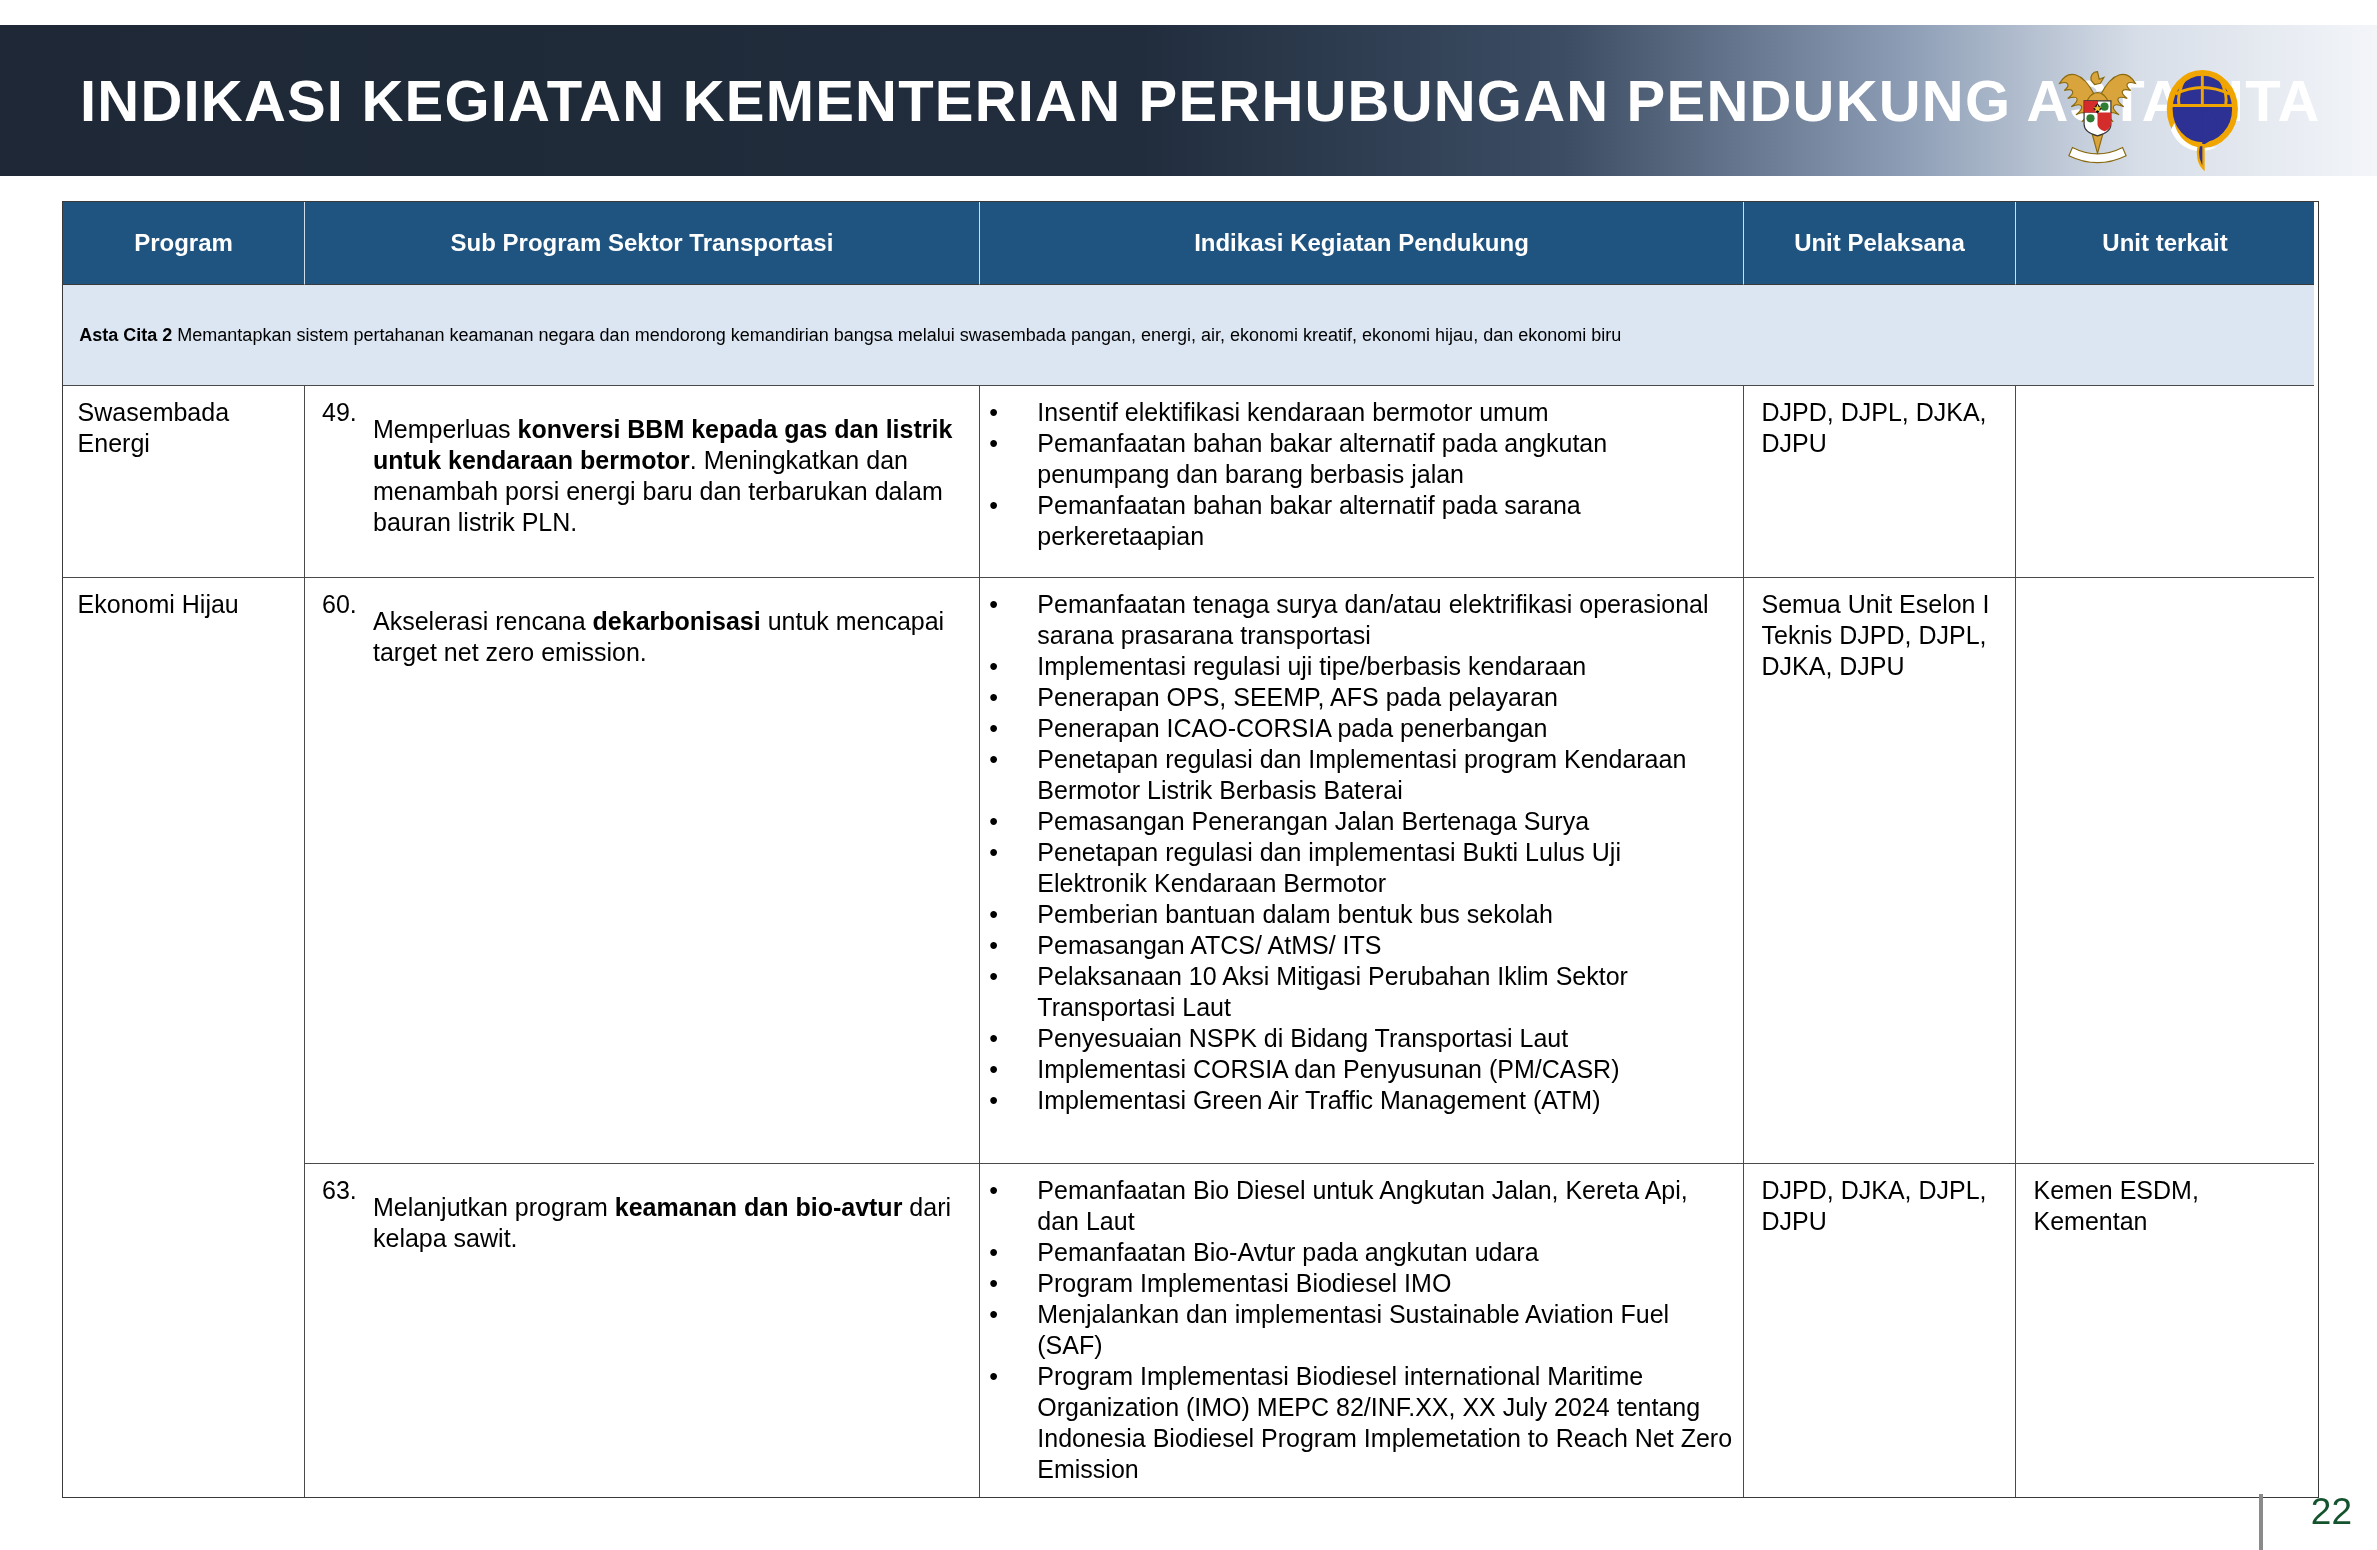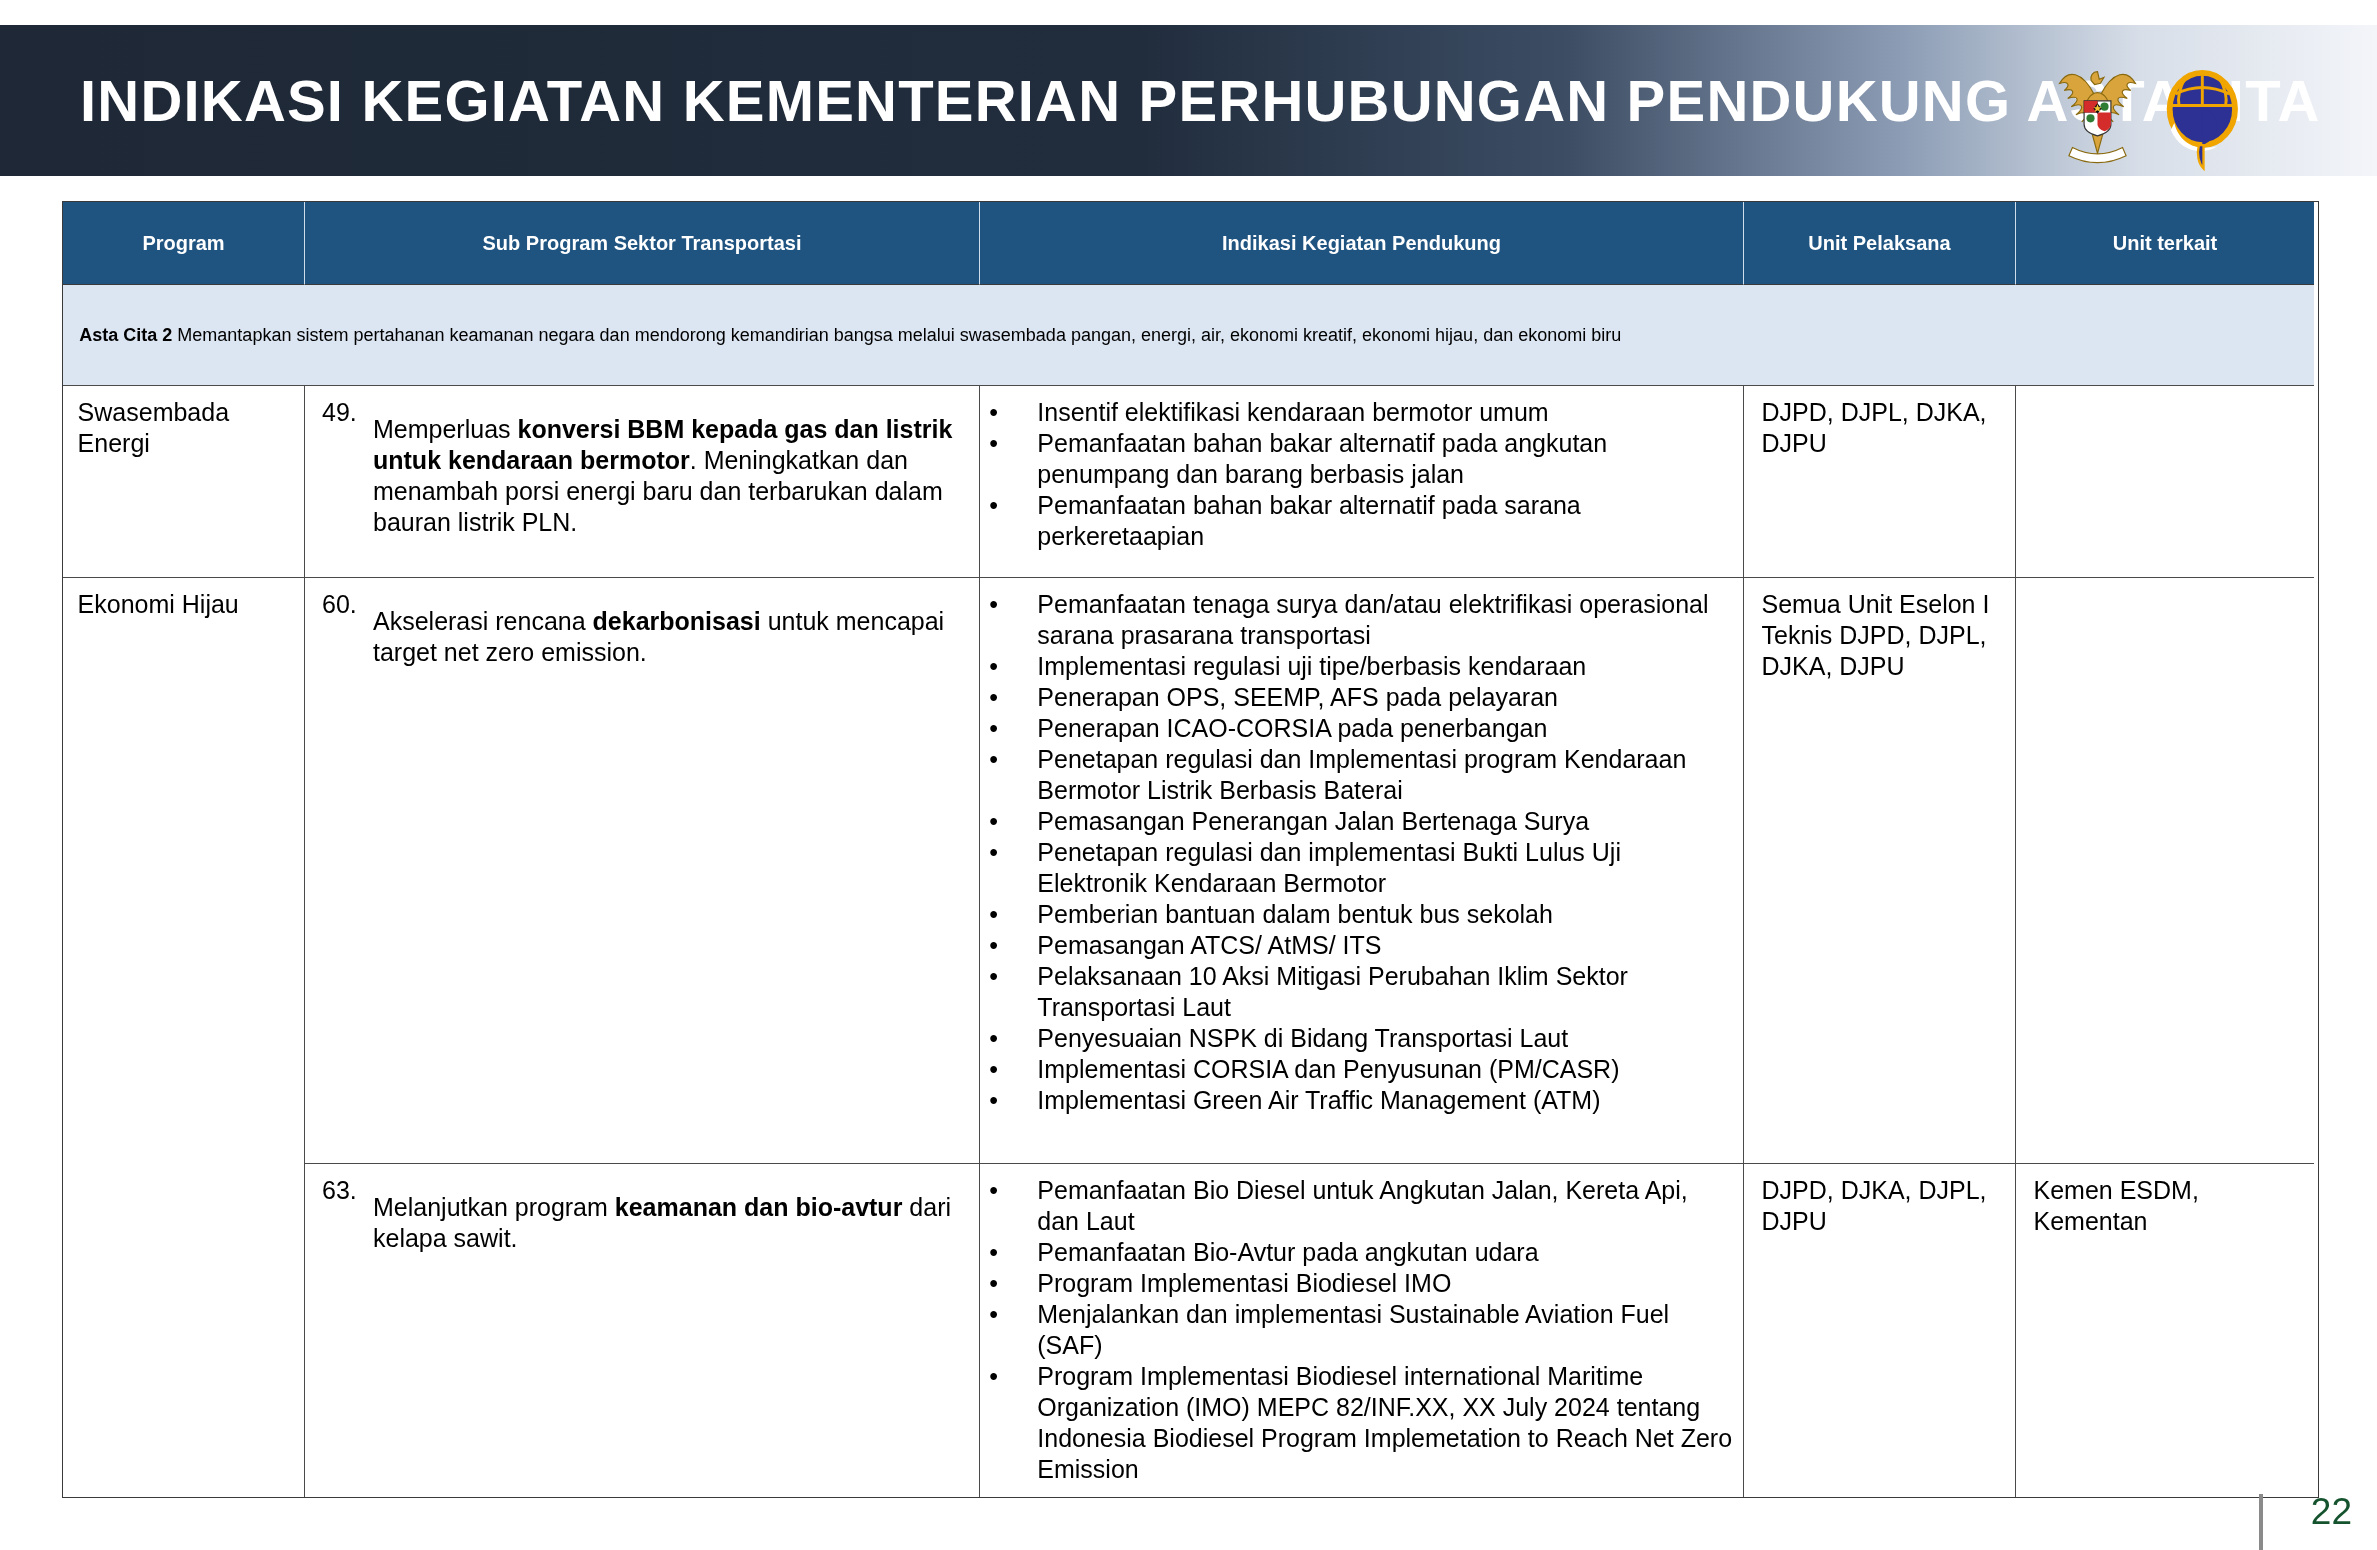--- a/index.html
+++ b/index.html
@@ -16,21 +16,21 @@
   .logo.garuda{left:2056px;}
   .logo.kemenhub{left:2165px;top:42px;}
 
   
   .tablewrap{position:absolute;left:62px;top:201px;width:2255px;border:1.8px solid #3a3a3a;background:#fff;}
   table.main{border-collapse:separate;border-spacing:0;table-layout:fixed;width:2251px;font-size:25px;line-height:1.24;}
   td{vertical-align:top;word-wrap:break-word;}
   td.c-right{border-right:1.2px solid #4a4a4a;}
   td.b-bottom{border-bottom:1.2px solid #4a4a4a;}
 
-  tr.thead td{background:#1f5380;color:#fff;font-weight:bold;font-size:20px;text-align:center;
+  tr.thead td{background:#1f5380;color:#fff;font-weight:bold;font-size:24px;text-align:center;
     vertical-align:middle;height:75px;border-bottom:1.2px solid #3a3a3a;border-right:1.2px solid #cfdcea;padding:3.5px 5.8px;margin-left:44px;}
   tr.thead td:last-child{border-right:none;}
 
   tr.banner td{background:#dce6f2;vertical-align:middle;height:88px;padding:5.8px 16.3px;
     font-size:18px;border-bottom:1.2px solid #4a4a4a;}
   .banner-inner{max-width:2100px;}
 
   td.program{padding:11.7px 10.5px 11.7px 14.6px;}
   td.subprog{padding:11.7px 10.5px 11.7px 17px;}
   td.indik{padding:11.7px 4.7px 11.7px 9.3px;}

